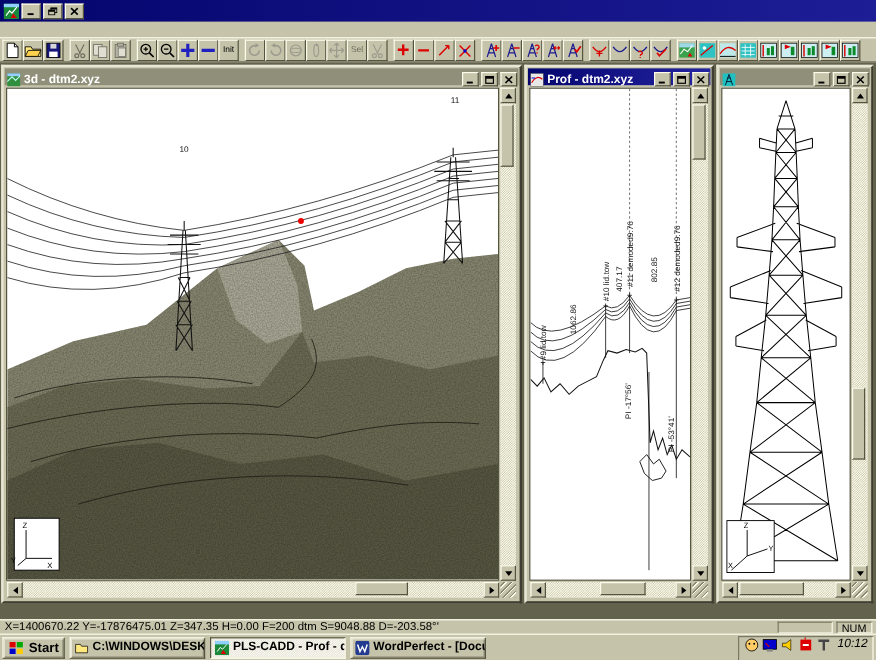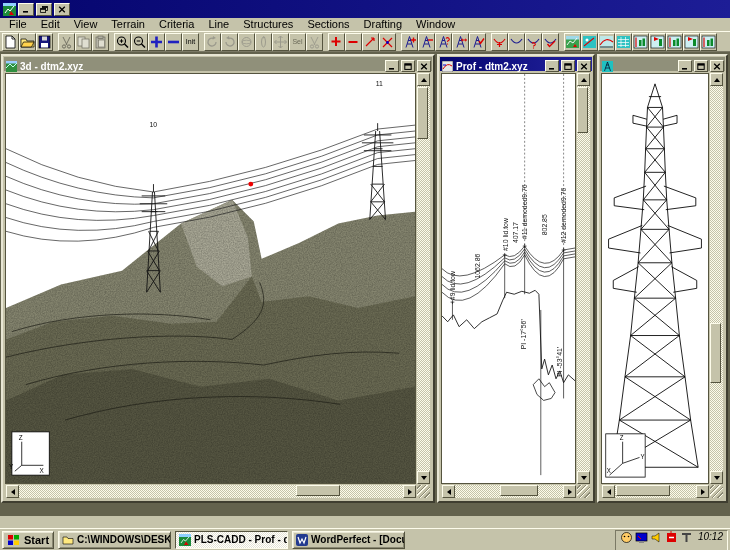--- a/index.html
+++ b/index.html
@@ -99,32 +99,20 @@
           <rect x="0.6" y="2.4" width="5" height="1.4" fill="#000"></rect>
         </svg>
       </span>
     <span class="wbtn">
         <svg viewBox="0 0 8 7">
           <path d="M1.2 0.8L6.8 6.2M6.8 0.8L1.2 6.2" stroke="#000" stroke-width="1.3"></path>
         </svg>
       </span>
   </div>
 
-  <div class="menubar" id="menubar">
-      <span class="menu-item">File</span>
-      <span class="menu-item">Edit</span>
-      <span class="menu-item">View</span>
-      <span class="menu-item">Terrain</span>
-      <span class="menu-item">Criteria</span>
-      <span class="menu-item">Line</span>
-      <span class="menu-item">Structures</span>
-      <span class="menu-item">Sections</span>
-      <span class="menu-item">Drafting</span>
-      <span class="menu-item">Window</span>
-    </div>
 
   <div class="toolbar" id="toolbar">
       <span class="tb-group">
         <span class="tb-btn">
           <svg viewBox="0 0 15 14">
             <path d="M3 1h6l3 3v9H3z" fill="#fff" stroke="#000" stroke-width="0.8"></path>
             <path d="M9 1v3h3" fill="none" stroke="#000" stroke-width="0.8"></path>
           </svg>
         </span>
         <span class="tb-btn">
@@ -636,20 +624,25 @@
         <span class="thumb" style="top:0;left:14px;width:54px;height:11px;"></span>
         <span class="sb-btn" style="right:0;top:0;">
             <span class="tri-right"></span>
           </span>
       </div>
       <div class="grip" style="right:3px;bottom:3px;"></div>
     </div>
 
   </div>
 
+  <div class="statusbar">
+    <span class="status-text">X=1400670.22 Y=-17876475.01 Z=347.35 H=0.00 F=200 dtm S=9048.88 D=-203.58°'</span>
+    <span class="status-box empty sunken"></span>
+    <span class="status-box sunken">NUM</span>
+  </div>
 
   <div class="taskbar">
     <div class="start-btn raised">
       <svg viewBox="0 0 14 12">
           <rect x="1" y="1" width="5" height="4.5" fill="#d00"></rect>
           <rect x="7" y="1" width="5" height="4.5" fill="#0a0"></rect>
           <rect x="1" y="6.5" width="5" height="4.5" fill="#00c"></rect>
           <rect x="7" y="6.5" width="5" height="4.5" fill="#fc0"></rect>
         </svg>
       <span>Start</span>

